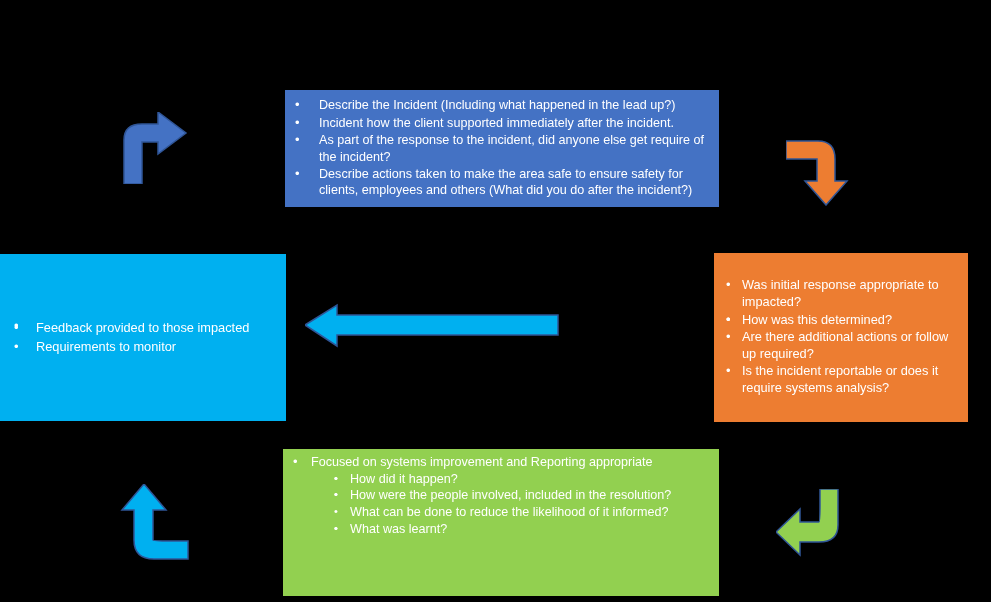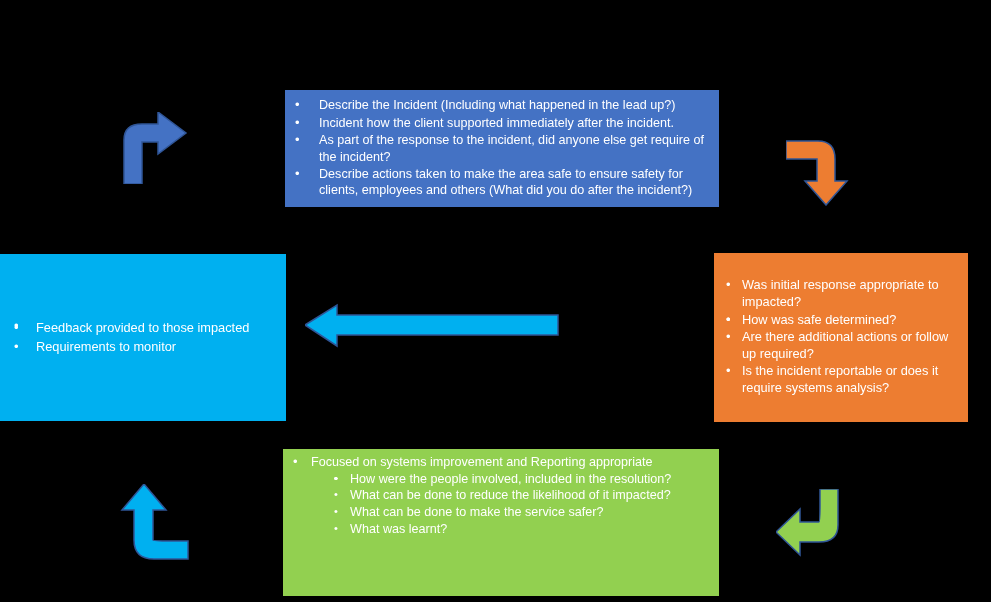--- a/index.html
+++ b/index.html
@@ -149,21 +149,21 @@
     <ul>
       <li>
         <span class="bullet">•</span>
         <span class="txt">Was initial response appropriate to impacted?</span>
       </li>
       <li>
         <span class="bullet">•</span>
       </li>
       <li>
         <span class="bullet">•</span>
-        <span class="txt">How was safe determined?</span>
+        <span class="txt">How was this determined?</span>
       </li>
       <li>
         <span class="bullet">•</span>
         <span class="txt">Are there additional actions or follow up required?</span>
       </li>
       <li>
         <span class="bullet">•</span>
         <span class="txt">Is the incident reportable or does it require systems analysis?</span>
       </li>
     </ul>
@@ -191,35 +191,35 @@
         <span class="bullet">•</span>
         <span class="txt">Focused on systems improvement and Reporting appropriate</span>
       </li>
     </ul>
     <ul class="sub">
       <li>
         <span class="bullet">•</span>
       </li>
       <li>
         <span class="bullet">•</span>
+        <span class="txt">How did it happen?</span>
       </li>
       <li>
         <span class="bullet">•</span>
       </li>
       <li>
         <span class="bullet">•</span>
         <span class="txt">How were the people involved, included in the resolution?</span>
       </li>
       <li>
         <span class="bullet">•</span>
-        <span class="txt">What can be done to reduce the likelihood of it impacted?</span>
-      </li>
-      <li>
-        <span class="bullet">•</span>
-        <span class="txt">What can be done to make the service safer?</span>
+        <span class="txt">What can be done to reduce the likelihood of it informed?</span>
+      </li>
+      <li>
+        <span class="bullet">•</span>
       </li>
       <li>
         <span class="bullet">•</span>
         <span class="txt">What was learnt?</span>
       </li>
     </ul>
   </div>
 
   <svg class="arrow" id="arrow-top-left" width="85" height="72" viewBox="0 0 85 72">
     <path d="M 18 72 L 18 28 Q 18 12 36 12 L 52 12 L 52 0 L 80 21 L 52 42 L 52 30 L 36 30 Q 36 30 36 46 L 36 72 Z" fill="#4472C4" stroke="#2F5597" stroke-width="1.5"></path>

